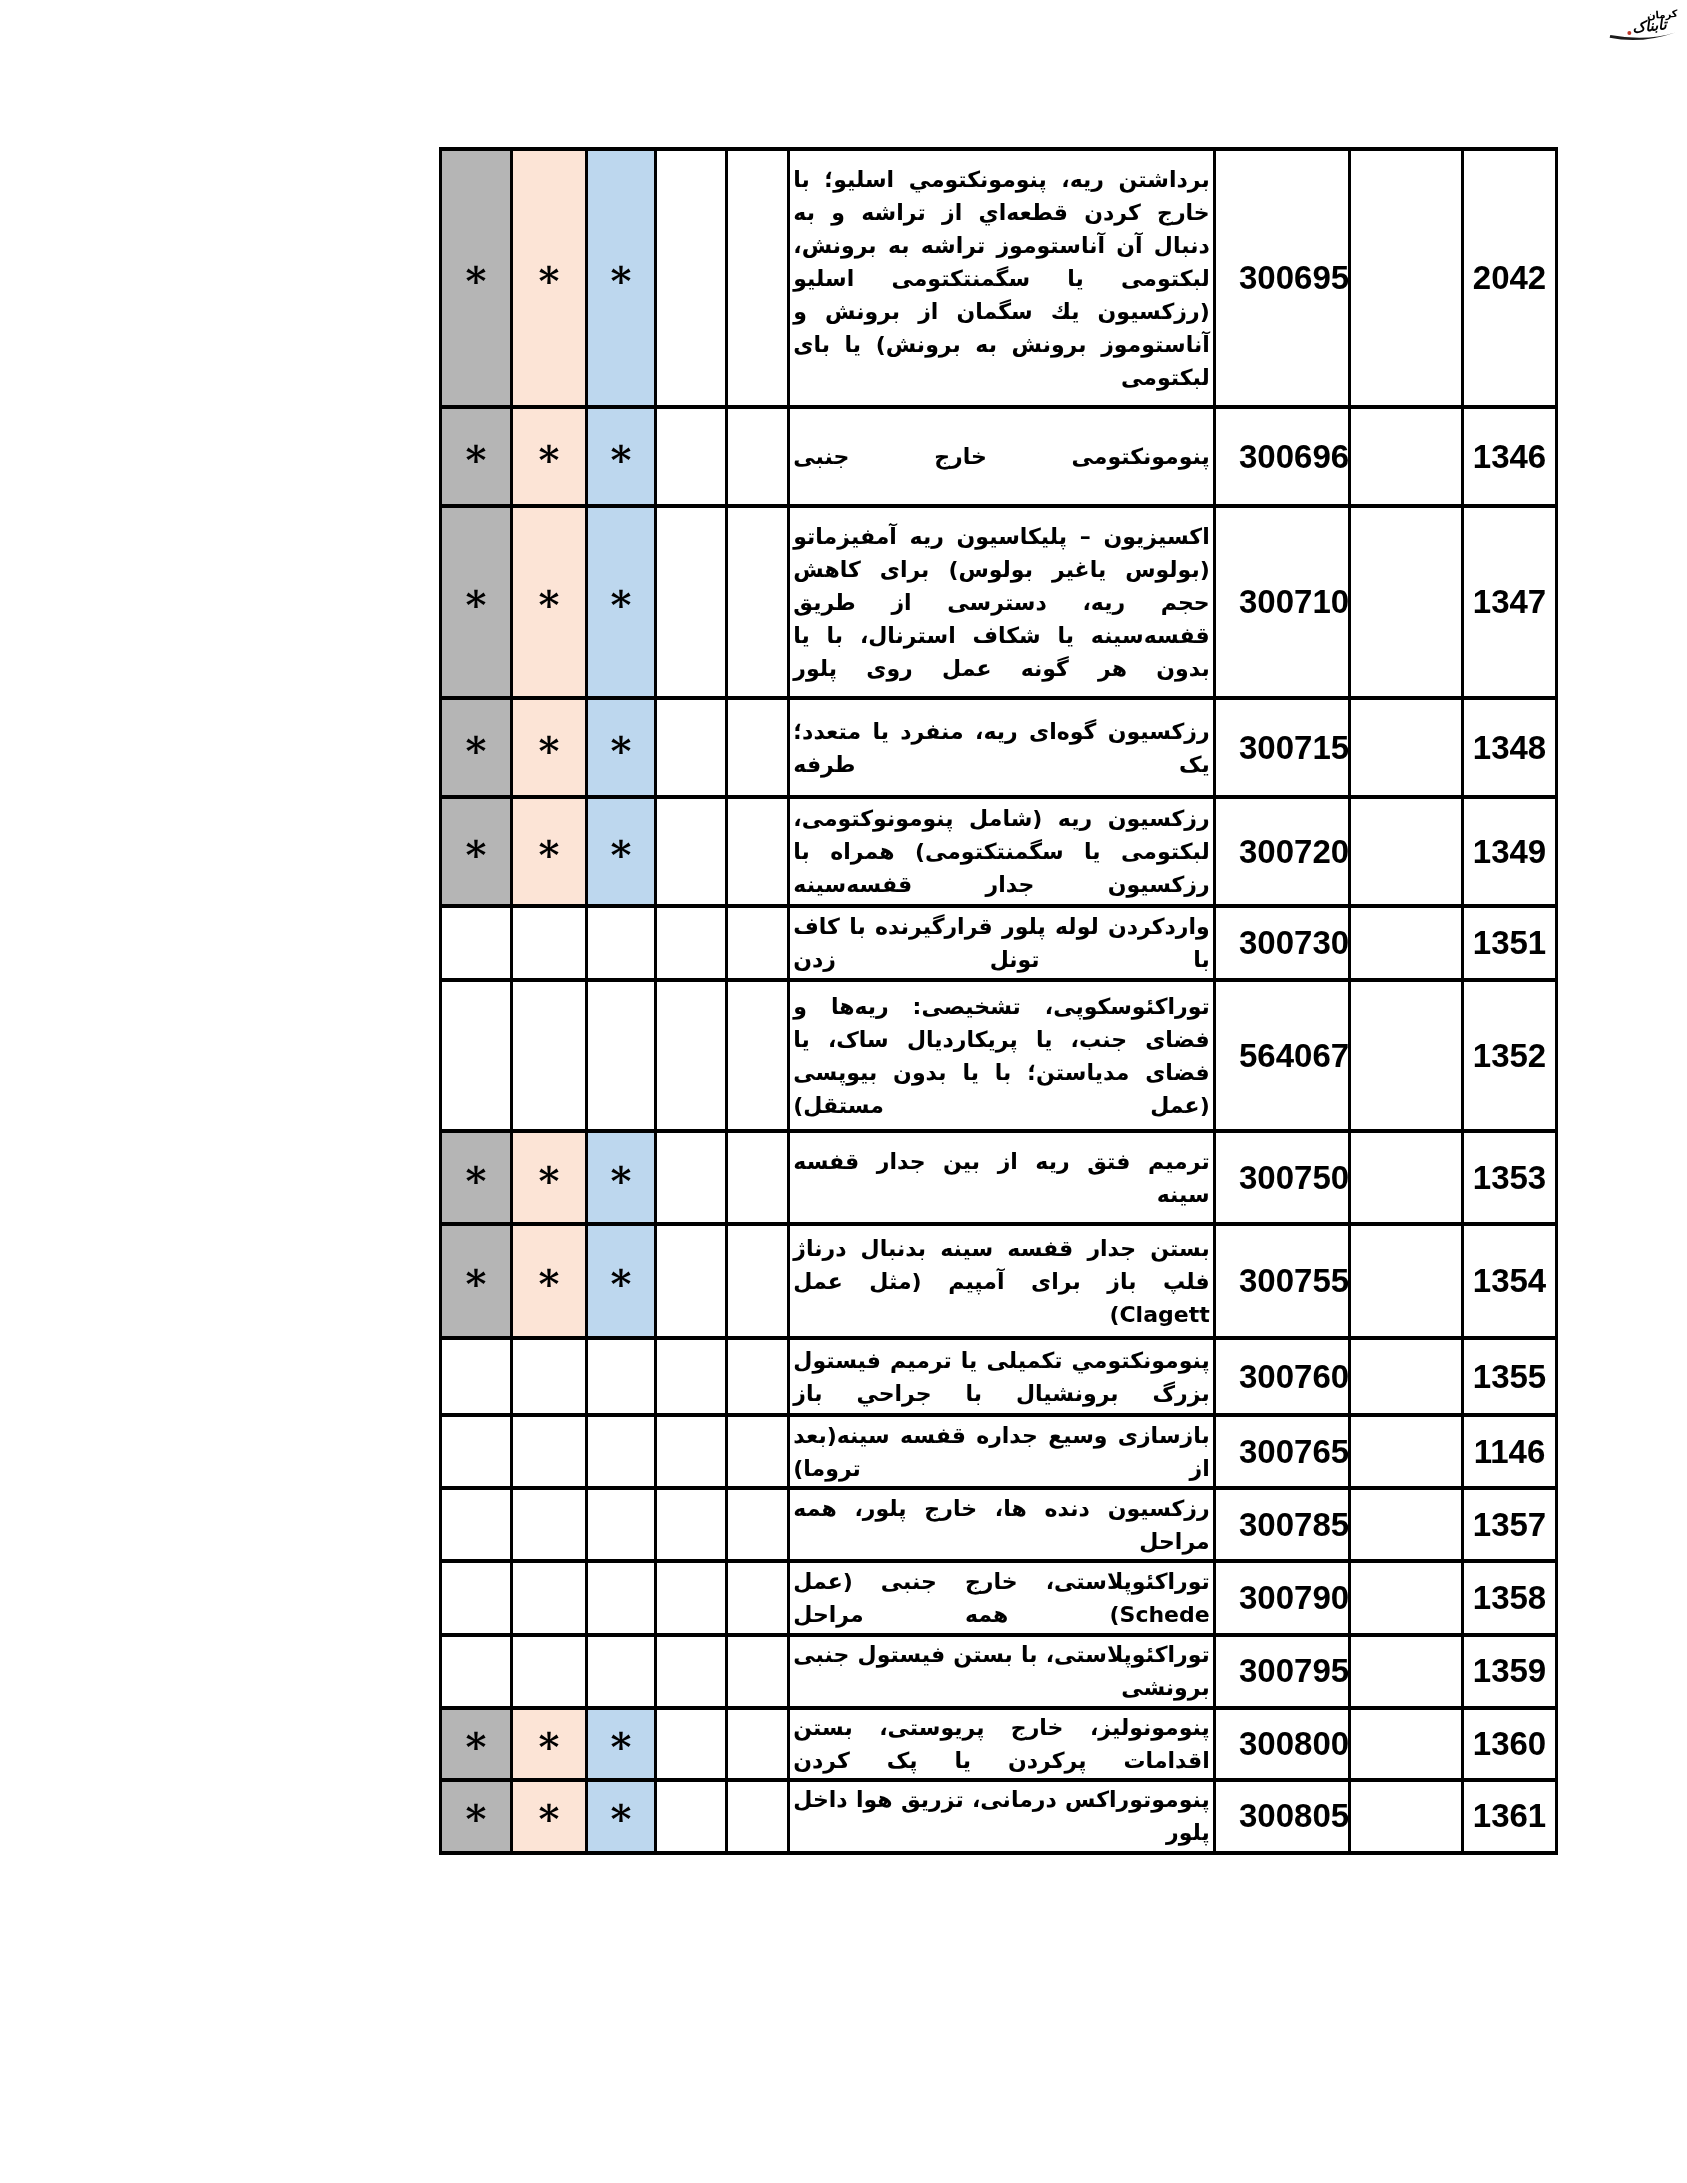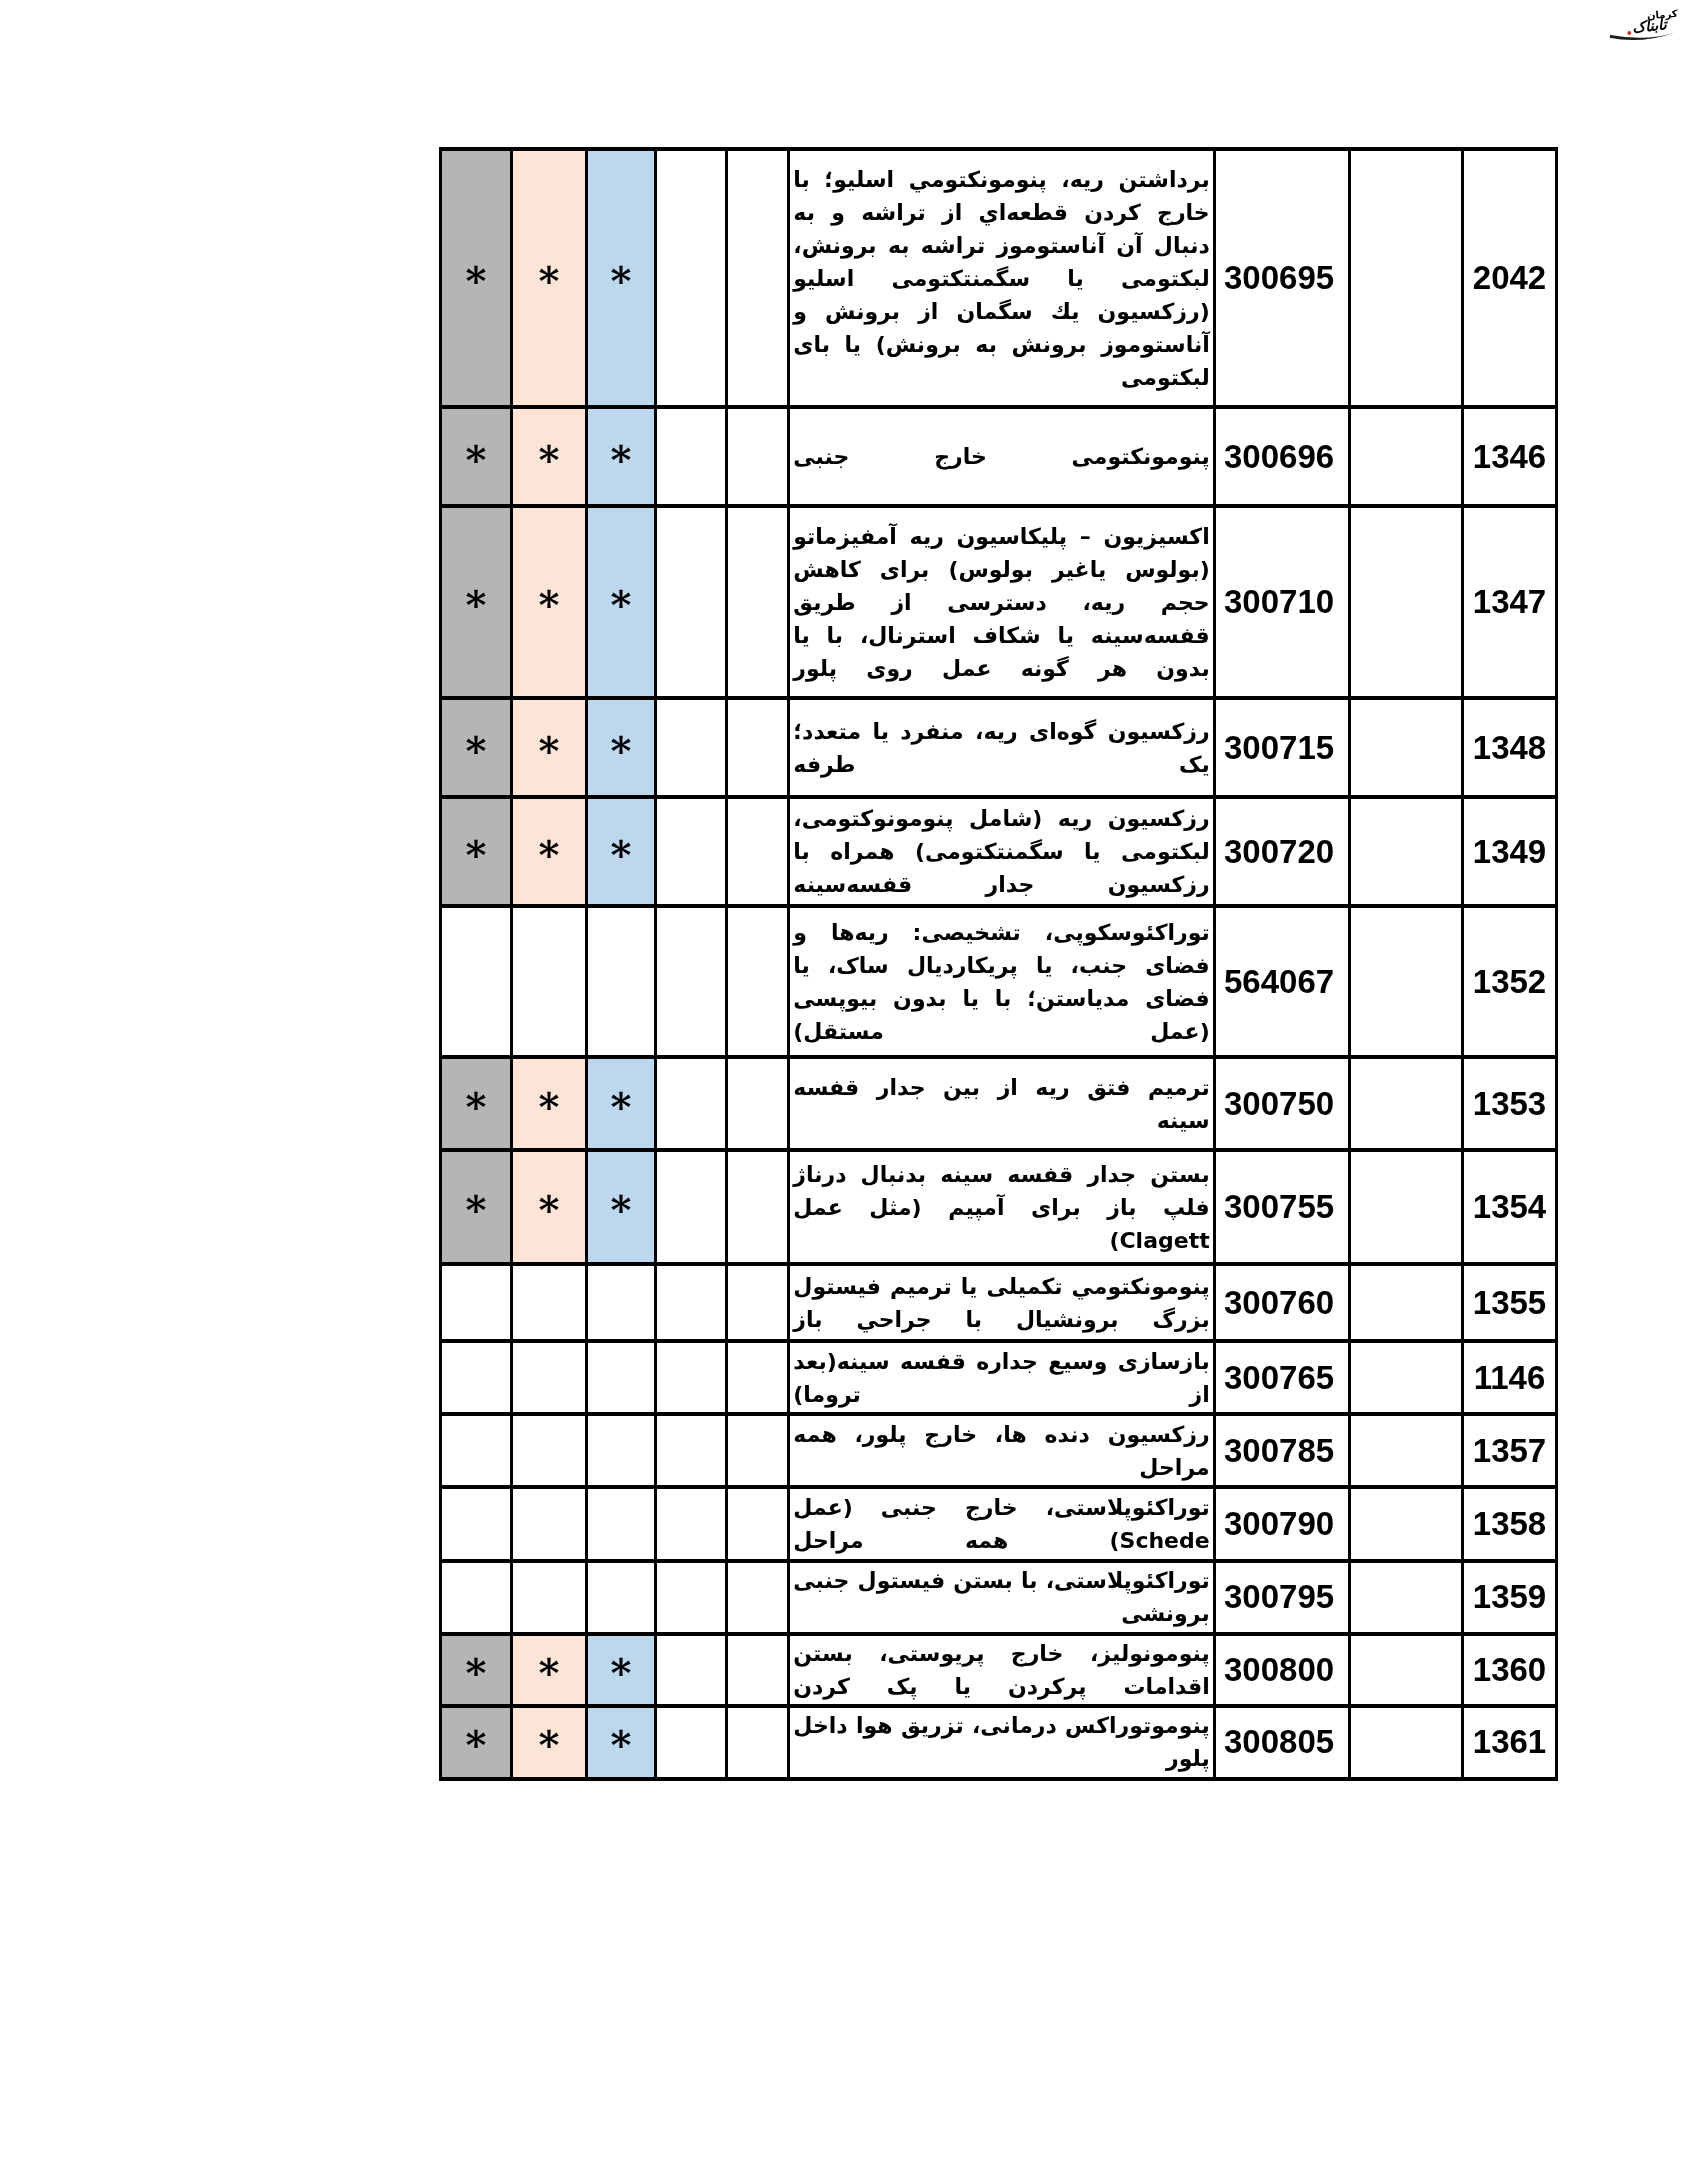--- a/index.html
+++ b/index.html
@@ -27,21 +27,21 @@
   .star{
     display:inline-block;font-family:"DejaVu Serif",serif;font-weight:bold;
     font-size:40px;line-height:0;transform:translateY(0.28em);
   }
   td.desc-cell{
     direction:rtl;text-align:justify;text-align-last:justify;
     font-weight:bold;font-size:22px;line-height:33px;padding:1.3px 3.3px;
     font-family:"DejaVu Sans",sans-serif;color:#000000;
   }
   td.code-cell{
-    direction:ltr;text-align:left;padding-left:8px;
+    direction:ltr;text-align:left;padding-left:23px;
     font-family:"Liberation Sans",sans-serif;font-weight:bold;font-size:33px;color:#000;
   }
   td.num-cell{
     text-align:center;font-family:"Liberation Sans",sans-serif;
     font-weight:bold;font-size:33px;color:#000;
   }
 </style>
 </head>
 <body>
 
@@ -116,20 +116,31 @@
           <td class="star-cell" style="background: rgb(181, 181, 181);"><span class="star">*</span></td>
           <td class="star-cell" style="background: rgb(252, 228, 214);"><span class="star">*</span></td>
           <td class="star-cell" style="background: rgb(189, 215, 238);"><span class="star">*</span></td>
           <td></td>
           <td></td>
           <td class="desc-cell">رزکسیون ریه (شامل پنومونوکتومی، لبکتومی یا سگمنتکتومی) همراه با رزکسیون جدار قفسه‌سینه</td>
           <td class="code-cell">300720</td>
           <td></td>
           <td class="num-cell">1349</td>
         </tr>
+        <tr style="height: 74px;">
+          <td class="star-cell"></td>
+          <td class="star-cell"></td>
+          <td class="star-cell"></td>
+          <td></td>
+          <td></td>
+          <td class="desc-cell">واردکردن لوله پلور قرارگیرنده با کاف با تونل زدن</td>
+          <td class="code-cell">300730</td>
+          <td></td>
+          <td class="num-cell">1351</td>
+        </tr>
         <tr style="height: 151px;">
           <td class="star-cell"></td>
           <td class="star-cell"></td>
           <td class="star-cell"></td>
           <td></td>
           <td></td>
           <td class="desc-cell">توراکئوسکوپی، تشخیصی: ریه‌ها و فضای جنب، یا پریکاردیال ساک، یا فضای مدیاستن؛ با یا بدون بیوپسی (عمل مستقل)</td>
           <td class="code-cell">564067</td>
           <td></td>
           <td class="num-cell">1352</td>

